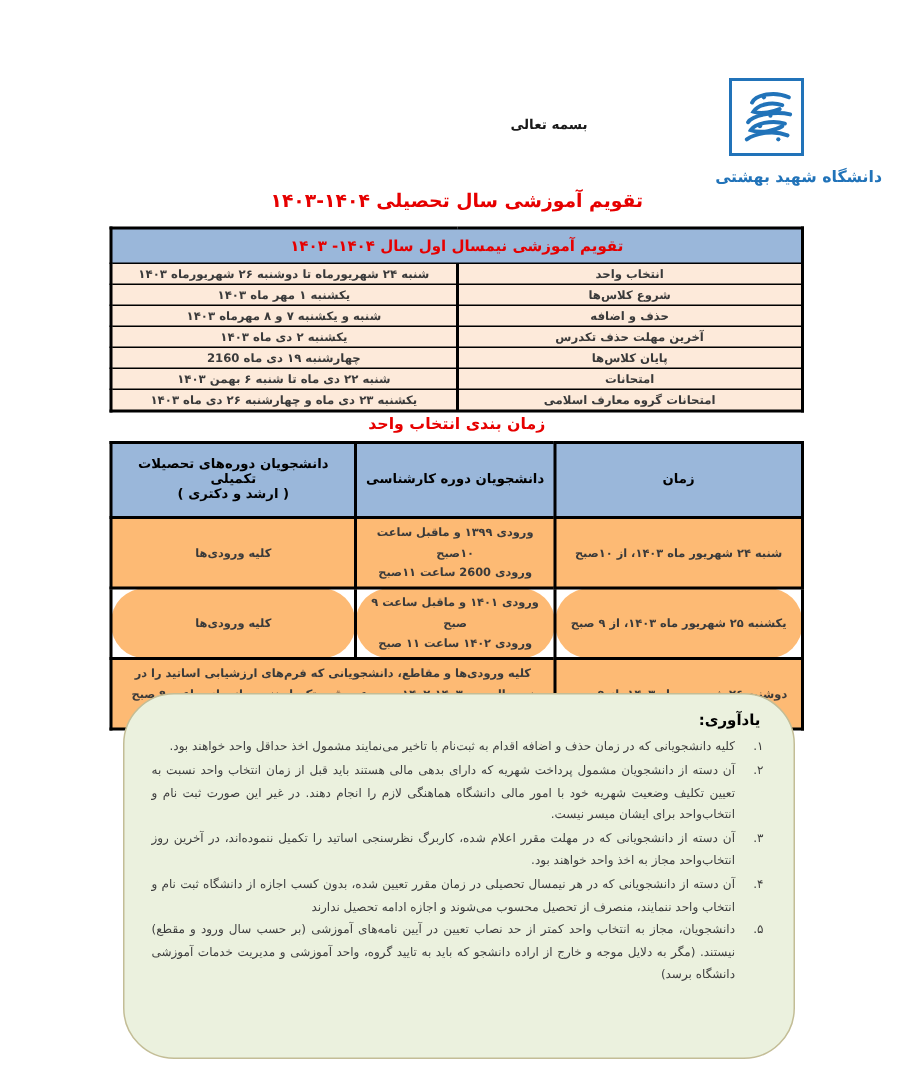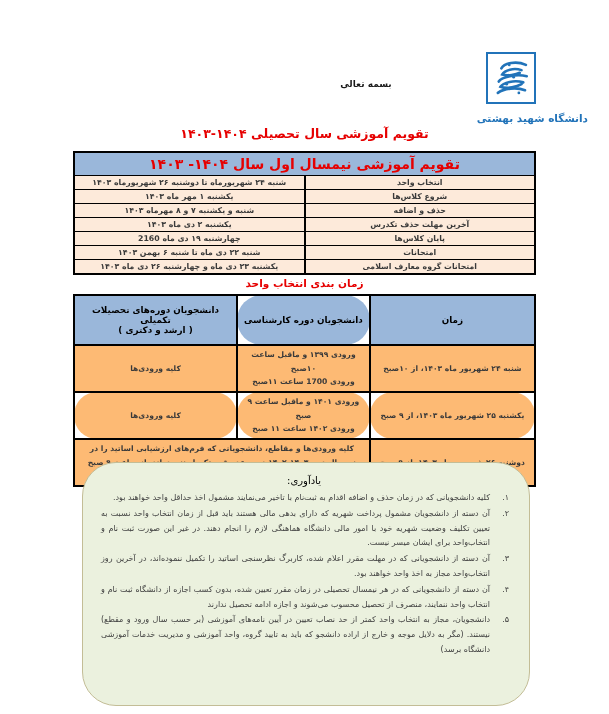--- a/index.html
+++ b/index.html
@@ -20,21 +20,21 @@
     position:absolute;top:112px;left:438px;width:150px;
     color:#2173b9;font-weight:bold;font-size:10.5px;
   }
   .main-title{
     position:absolute;top:126px;left:73px;width:463px;text-align:center;
     color:#e60000;font-weight:bold;font-size:12.5px;
   }
   table{border-collapse:collapse;table-layout:fixed;}
   .tbl1{position:absolute;top:151px;left:73px;width:463px;border:2.5px solid #000;}
   .tbl1 th{
-    background:#9ab7da;color:#e60000;font-weight:bold;font-size:14px;
+    background:#9ab7da;color:#e60000;font-weight:bold;font-size:10px;
     border:1.5px solid #000;height:20px;padding:1px;
   }
   .tbl1 td{
     background:#fdeada;color:#3a3a3a;font-weight:bold;font-size:7.8px;
     text-align:center;border:1px solid #000;height:11px;padding:1px 3px;margin-top:32px;
   }
   .tbl1 td.event{width:47%;border-left:2px solid #000;}
   .section-title{
     position:absolute;top:277px;left:73px;width:463px;text-align:center;
     color:#e60000;font-weight:bold;font-size:10.5px;
@@ -42,31 +42,31 @@
   .tbl2{position:absolute;top:294px;left:73px;width:463px;border:2.5px solid #000;}
   .tbl2 th{
     background:#9ab7da;color:#000;font-weight:bold;font-size:8.8px;
     border:2px solid #000;height:44px;padding:2px 4px;text-align:center;
   }
   .tbl2 td{
     background:#fdba74;color:#3a3a3a;font-weight:bold;font-size:7.6px;
     text-align:center;border:2px solid #000;padding:2px 5px;line-height:1.8;
   }
   .tbl2 .col-time{width:36%;}
-  .tbl2 .col-ug{width:28.5%;border-radius:25px;}
+  .tbl2 .col-ug{width:28.5%;}
   .tbl2 .col-grad{width:35.5%;}
   .tbl2 tr.r1 td{height:33px;}
   .tbl2 tr.r2 td{height:32px;border-radius:23px;}
   .tbl2 tr.r3 td{height:27px;}
   .reminder-box{
     position:absolute;top:462px;left:82px;width:448px;height:244px;
     background:#ebf1de;border:1.5px solid #c3bd96;border-radius:34px;
     box-sizing:border-box;padding:12px 20px 10px 18px;
   }
-  .reminder-title{font-size:10px;font-weight:normal;color:#000;margin:0 2px 5px 0;text-align:center;}
+  .reminder-title{font-size:10px;font-weight:bold;color:#000;margin:0 2px 5px 0;}
   .reminder-item{
     display:flex;gap:5px;font-size:8px;color:#3f3f3f;line-height:1.85;
     text-align:justify;margin-bottom:1px;
   }
   .reminder-item .num{flex:0 0 14px;text-align:right;}
   .reminder-item .txt{flex:1;}
 </style>
 </head>
 <body>
 
@@ -140,21 +140,21 @@
       <th class="col-ug">دانشجویان دوره کارشناسی</th>
       <th class="col-grad">
         <div>دانشجویان دوره‌های تحصیلات تکمیلی</div>
         <div>( ارشد و دکتری )</div>
       </th>
     </tr>
     <tr class="r1">
       <td>شنبه ۲۴ شهریور ماه ۱۴۰۳، از ۱۰صبح</td>
       <td>
         <div>ورودی ۱۳۹۹ و ماقبل ساعت ۱۰صبح</div>
-        <div>ورودی 1700 ساعت ۱۱صبح</div>
+        <div>ورودی 2600 ساعت ۱۱صبح</div>
       </td>
       <td>کلیه ورودی‌ها</td>
     </tr>
     <tr class="r2">
       <td>یکشنبه ۲۵ شهریور ماه ۱۴۰۳، از ۹ صبح</td>
       <td>
         <div>ورودی ۱۴۰۱ و ماقبل ساعت ۹ صبح</div>
         <div>ورودی ۱۴۰۲ ساعت ۱۱ صبح</div>
       </td>
       <td>کلیه ورودی‌ها</td>

